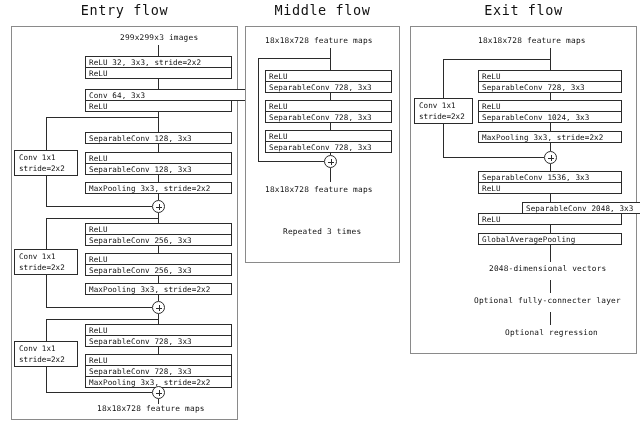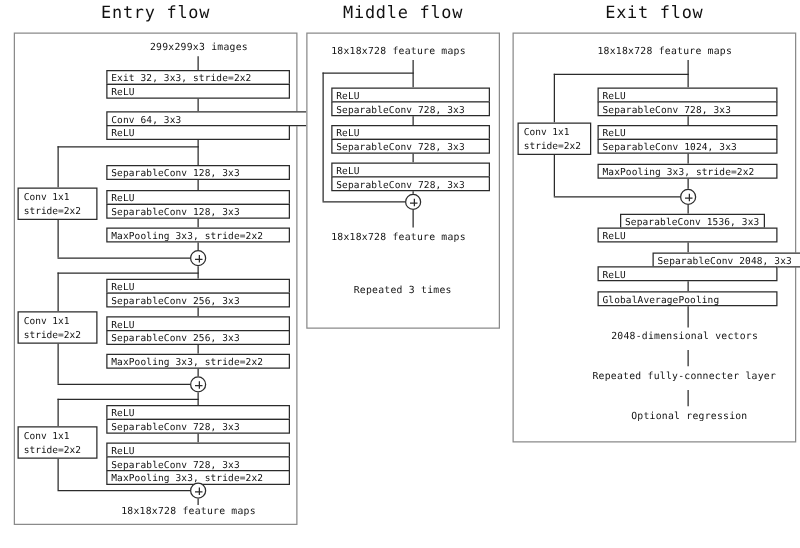--- a/index.html
+++ b/index.html
@@ -95,21 +95,21 @@
 </head>
 <body>
 
 <div class="panel-title" style="left:11px;top:2px;width:227px;text-align:center;">Entry flow</div>
 <div class="panel" style="left:11px;top:26px;width:227px;height:394px;"></div>
 
 <div class="caption" style="left:120px;top:33px;">299x299x3 images</div>
 
 <div class="vline" style="left:158px;top:45px;height:11px;"></div>
 
-<div class="nbox" style="left:85px;top:56px;width:147px;">Exit 32, 3x3, stride=2x2</div>
+<div class="nbox" style="left:85px;top:56px;width:147px;">ReLU 32, 3x3, stride=2x2</div>
 <div class="nbox" style="left:85px;top:67px;width:147px;">ReLU</div>
 
 <div class="vline" style="left:158px;top:79px;height:10px;"></div>
 
 <div class="nbox" style="left:85px;top:89px;width:169px;">Conv 64, 3x3</div>
 <div class="nbox" style="left:85px;top:100px;width:147px;">ReLU</div>
 
 <div class="vline" style="left:158px;top:112px;height:20px;"></div>
 
 <div class="hline" style="left:46px;top:117px;width:113px;"></div>
@@ -218,26 +218,26 @@
 <div class="nbox" style="left:478px;top:81px;width:144px;">SeparableConv 728, 3x3</div>
 <div class="vline" style="left:550px;top:93px;height:7px;"></div>
 <div class="nbox" style="left:478px;top:100px;width:144px;">ReLU</div>
 <div class="nbox" style="left:478px;top:111px;width:144px;">SeparableConv 1024, 3x3</div>
 <div class="vline" style="left:550px;top:123px;height:8px;"></div>
 <div class="nbox" style="left:478px;top:131px;width:144px;">MaxPooling 3x3, stride=2x2</div>
 <div class="vline" style="left:550px;top:143px;height:8px;"></div>
 <div class="plus" style="left:544px;top:151px;"></div>
 <div class="vline" style="left:550px;top:164px;height:7px;"></div>
 
-<div class="nbox" style="left:496px;top:171px;width:116px;">SeparableConv 1536, 3x3</div>
+<div class="nbox" style="left:478px;top:171px;width:144px;">SeparableConv 1536, 3x3</div>
 <div class="nbox" style="left:478px;top:182px;width:144px;">ReLU</div>
 <div class="vline" style="left:550px;top:194px;height:8px;"></div>
 <div class="nbox" style="left:478px;top:202px;width:144px;margin-left:44px;">SeparableConv 2048, 3x3</div>
 <div class="nbox" style="left:478px;top:213px;width:144px;">ReLU</div>
 <div class="vline" style="left:550px;top:225px;height:8px;"></div>
 <div class="nbox" style="left:478px;top:233px;width:144px;">GlobalAveragePooling</div>
 
 <div class="vline" style="left:550px;top:245px;height:17px;"></div>
 <div class="caption" style="left:489px;top:264px;">2048-dimensional vectors</div>
 <div class="vline" style="left:550px;top:280px;height:13px;"></div>
-<div class="caption" style="left:474px;top:296px;">Repeated fully-connecter layer</div>
+<div class="caption" style="left:474px;top:296px;">Optional fully-connecter layer</div>
 <div class="vline" style="left:550px;top:312px;height:13px;"></div>
 <div class="caption" style="left:505px;top:328px;">Optional regression</div>
 
 </body></html>

